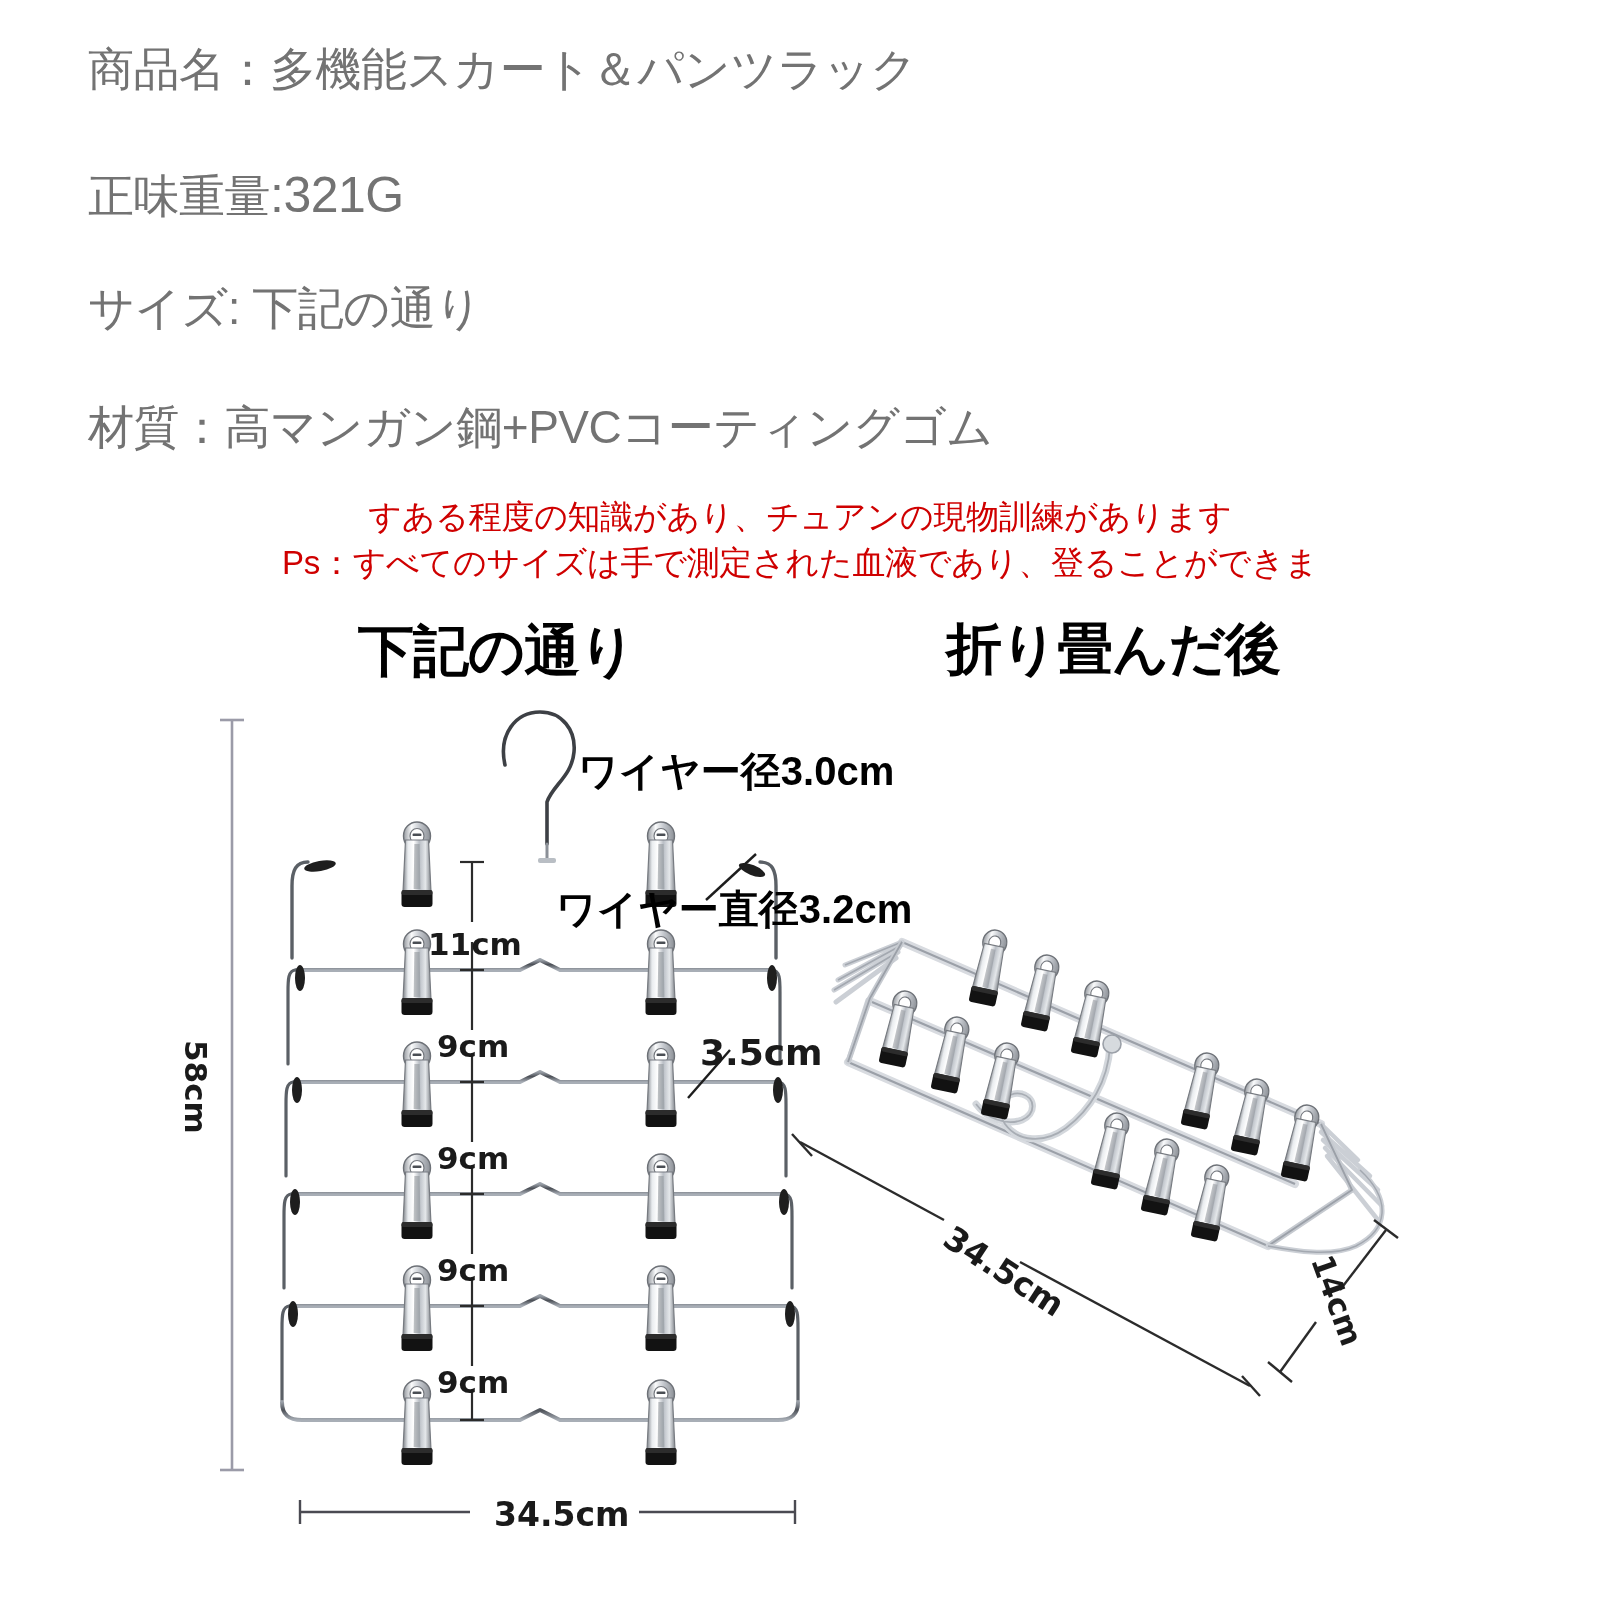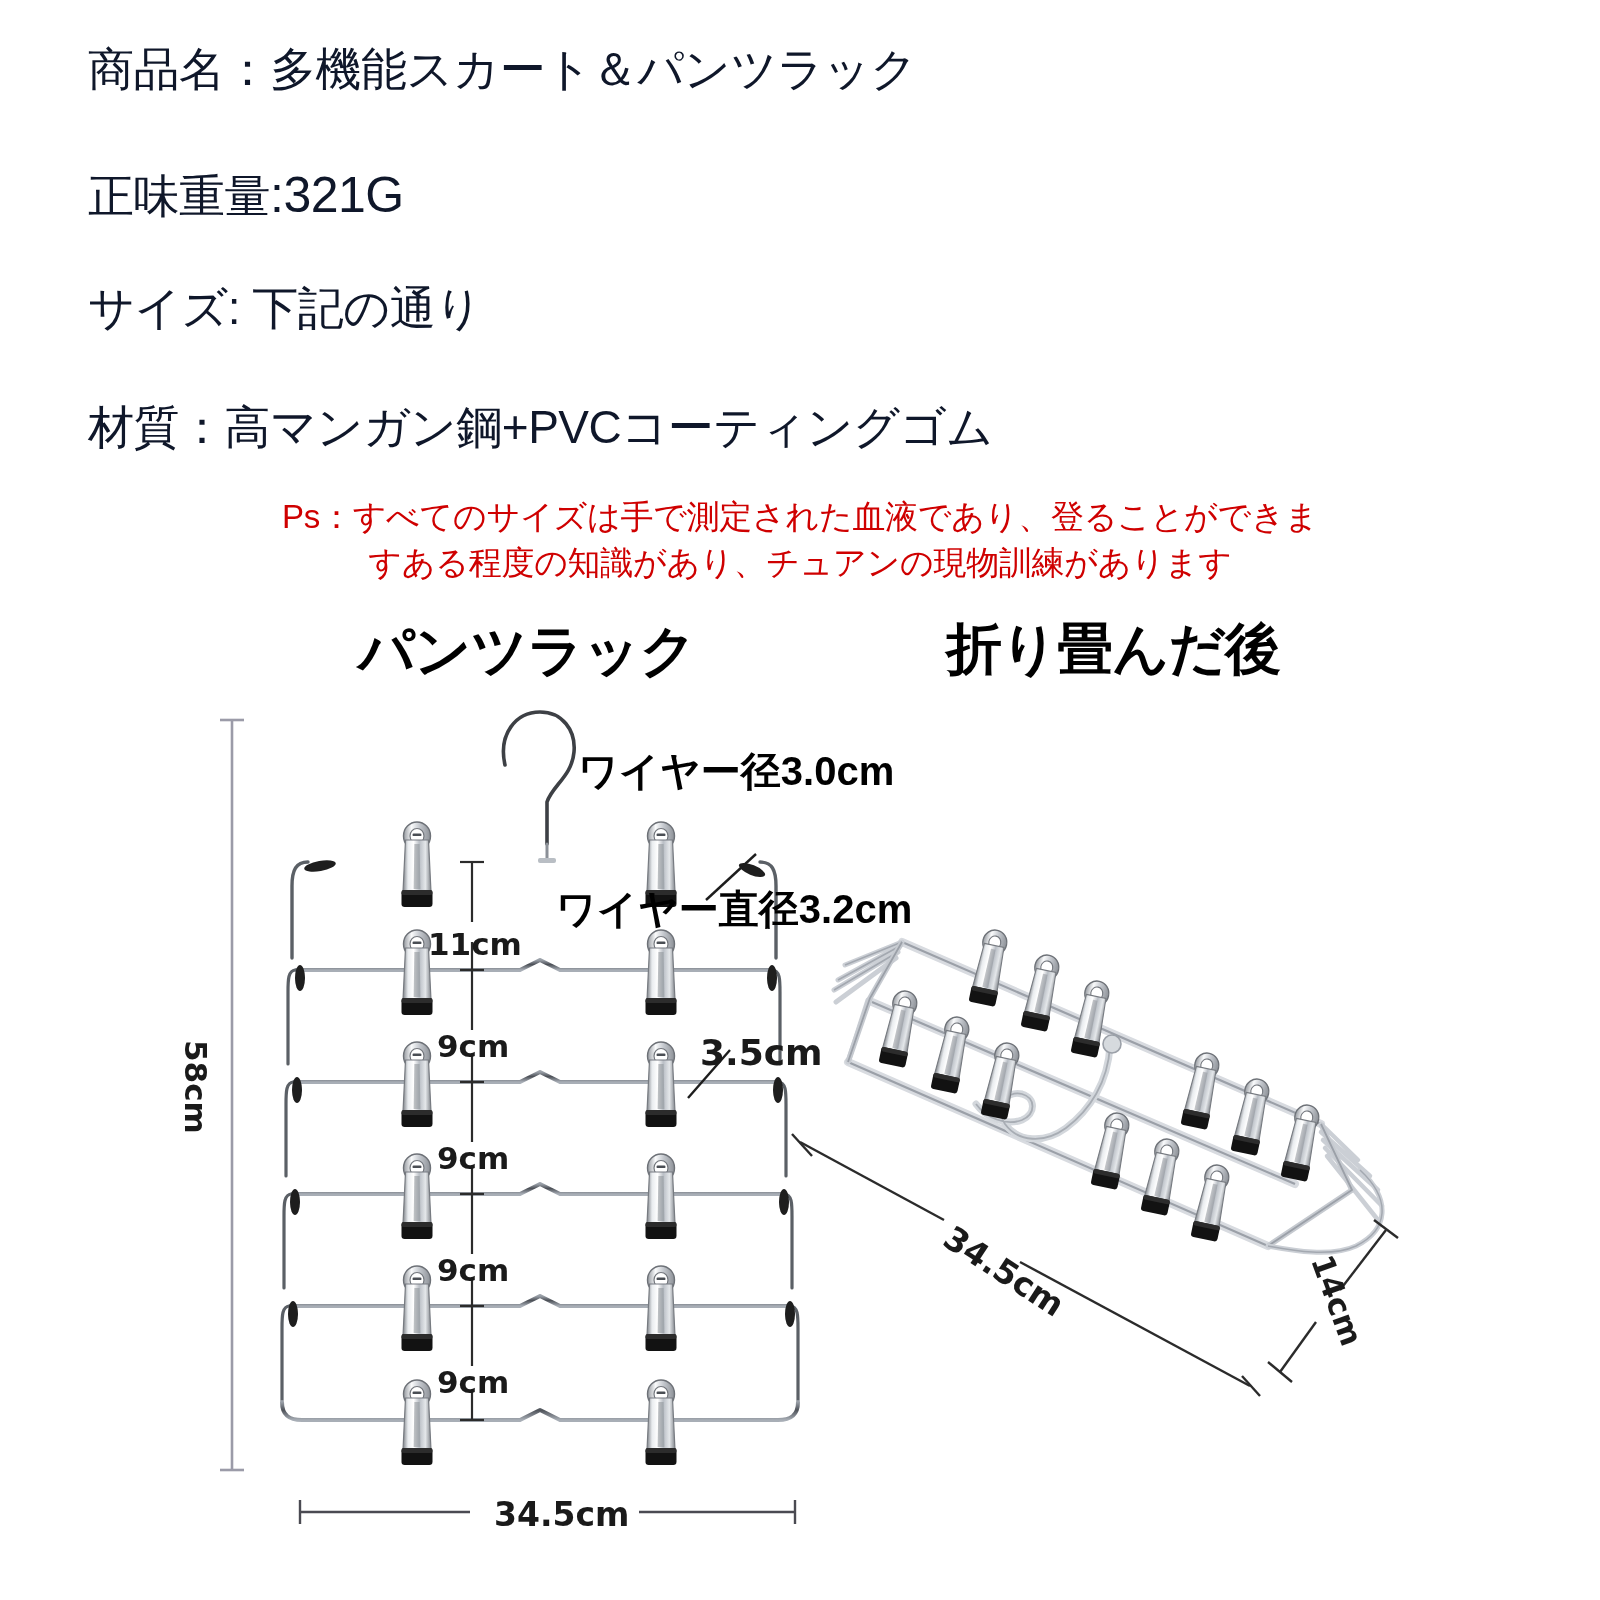--- a/index.html
+++ b/index.html
@@ -10,21 +10,21 @@
     font-family:"Liberation Sans","DejaVu Sans",sans-serif;
     overflow:hidden;
     position:relative;
   }
   .page{position:relative;width:1600px;height:1600px;}
 
   
   .spec-line{
     position:absolute;
     left:88px;
-    color:#0f172a;
+    color:#737373;
     font-size:46px;
     line-height:1.0;
     white-space:nowrap;
     letter-spacing:-0.5px;
   }
   #spec-0{top:46px;}
   #spec-1{top:170px;}
   #spec-2{top:285px;}
   #spec-3{top:404px;}
   .spec-label{font-weight:400;}
@@ -107,25 +107,25 @@
 
   <div class="spec-line" id="spec-3">
     <span class="spec-label">材質：</span><span class="spec-value">高マンガン鋼+PVCコーティングゴム</span>
   </div>
 
   <div class="spec-line" id="spec-2">
     <span class="spec-label">サイズ</span><span class="spec-value">: 下記の通り</span>
   </div>
 
   <div class="note">
+    <div>すある程度の知識があり、チュアンの現物訓練があります</div>
     <div>Ps：すべてのサイズは手で測定された血液であり、登ることができま</div>
-    <div>すある程度の知識があり、チュアンの現物訓練があります</div>
-  </div>
-
-  <div class="heading" id="heading-before">パンツラック</div>
+  </div>
+
+  <div class="heading" id="heading-before">下記の通り</div>
   <div class="heading" id="heading-after">折り畳んだ後</div>
 
   <div class="stage">
 
     <svg class="diagram" viewBox="0 0 1600 910">
       <defs>
         <linearGradient id="metalG" x1="0" y1="0" x2="1" y2="0">
           <stop offset="0%" stop-color="#7e8288"></stop>
           <stop offset="18%" stop-color="#e9ecef"></stop>
           <stop offset="38%" stop-color="#ffffff"></stop>

